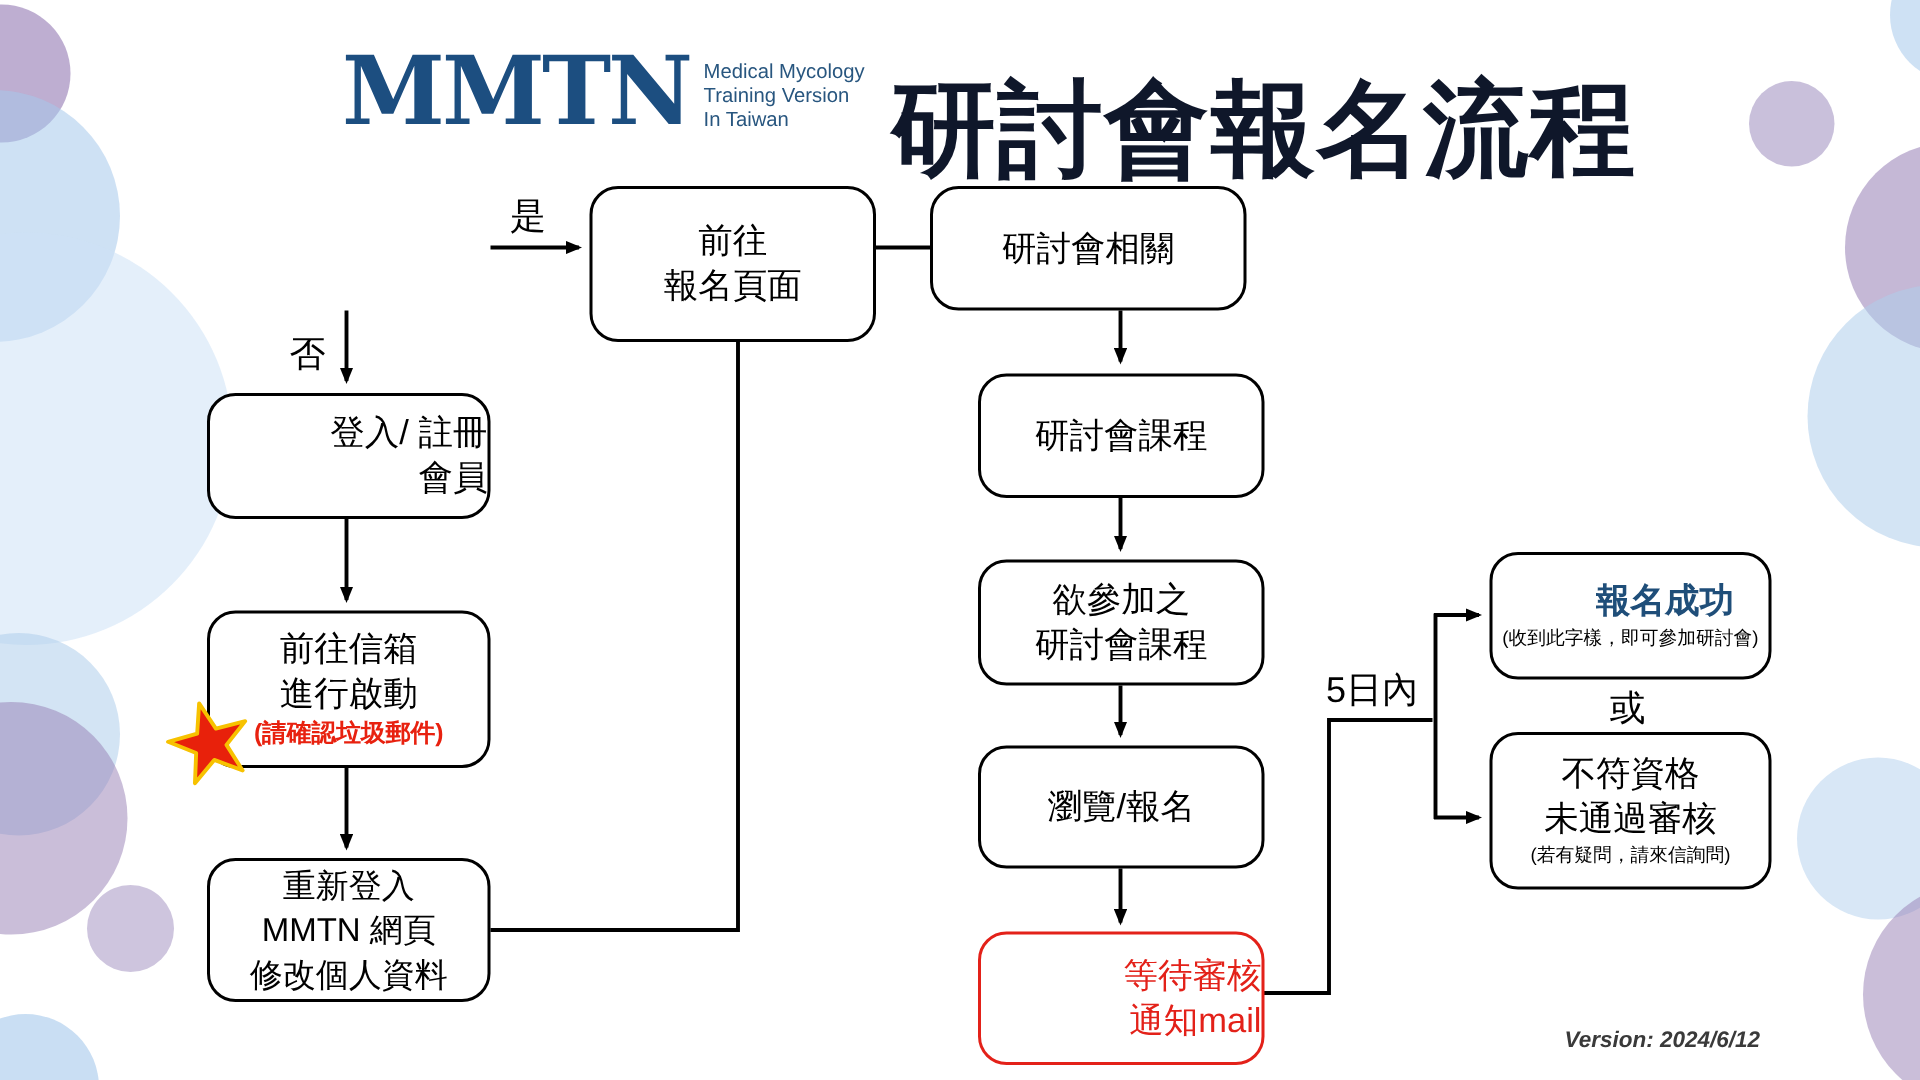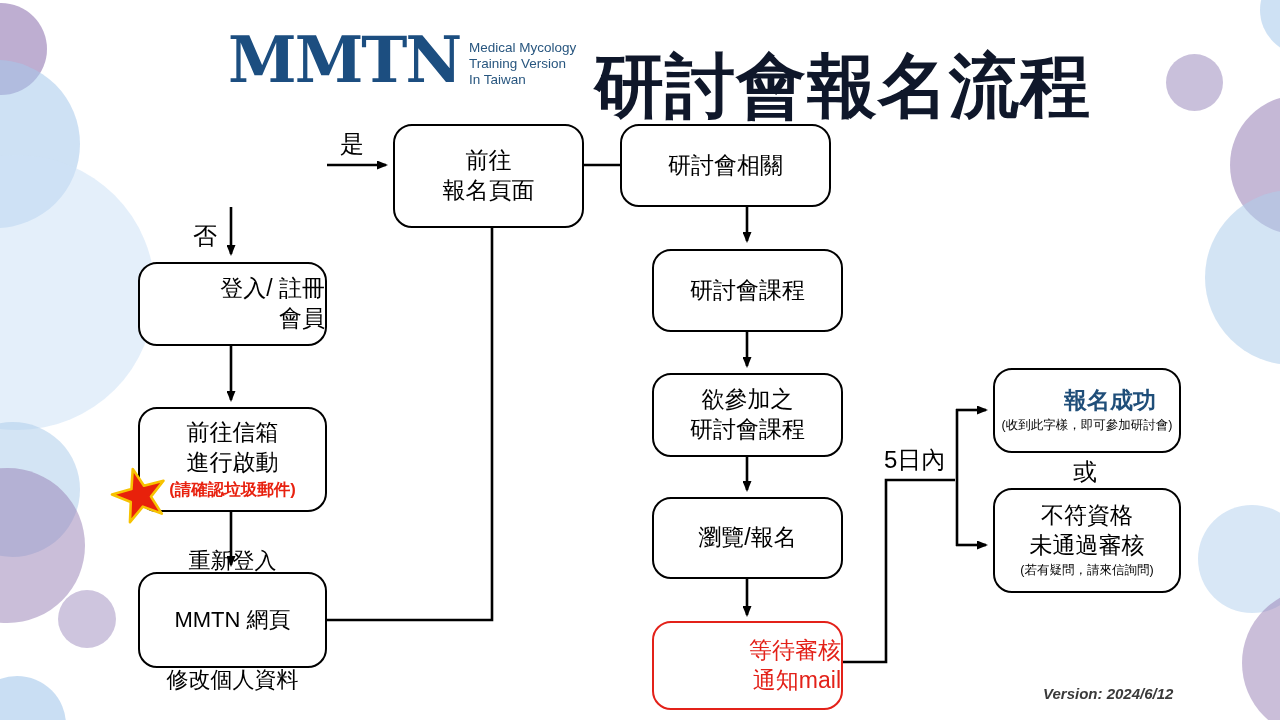--- a/index.html
+++ b/index.html
@@ -19,21 +19,21 @@
     color:#0f172a;letter-spacing:1px;white-space:nowrap;}
 
   
   .fc-box{position:absolute;background:#fff;border:2.6px solid #000;border-radius:19px;
     display:flex;flex-direction:column;align-items:center;justify-content:center;
     text-align:center;font-size:23px;color:#000;line-height:1.3;box-sizing:border-box;z-index:3;}
   .fc-box .note-red{color:#e8210f;font-weight:bold;font-size:16.5px;line-height:1.35;white-space:nowrap;}
   .fc-box.red{border-color:#e32119;color:#e32119;align-items:flex-end;}
   .fc-box .success-title{color:#1f4e79;font-weight:bold;font-size:23px;margin-left:46px;}
   .fc-box .small-note{color:#000;font-size:12.5px;line-height:1.5;white-space:nowrap;}
-  .fc-box.small-font{font-size:22px;line-height:1.32;gap:30px;}
+  .fc-box.small-font{font-size:22px;line-height:1.32;}
 
   
   .fc-label{position:absolute;font-size:24px;color:#000;z-index:3;}
 
   #version{position:absolute;left:1027px;top:685px;font-size:15px;font-weight:bold;
     font-style:italic;color:#3a3a3a;margin-left:16px;}
 
   #connectors{position:absolute;left:0;top:0;z-index:2;}
   #star{position:absolute;left:109px;top:464px;z-index:4;}
 </style>

